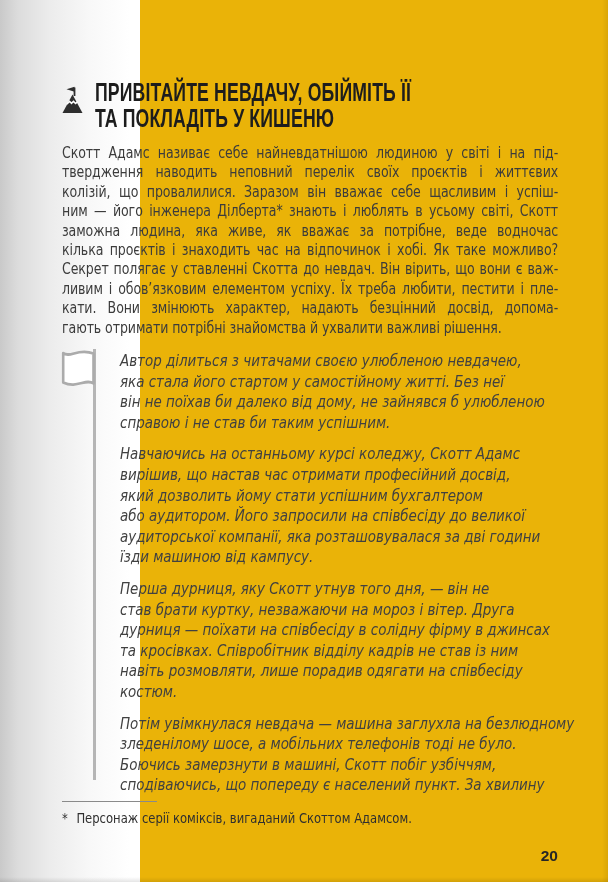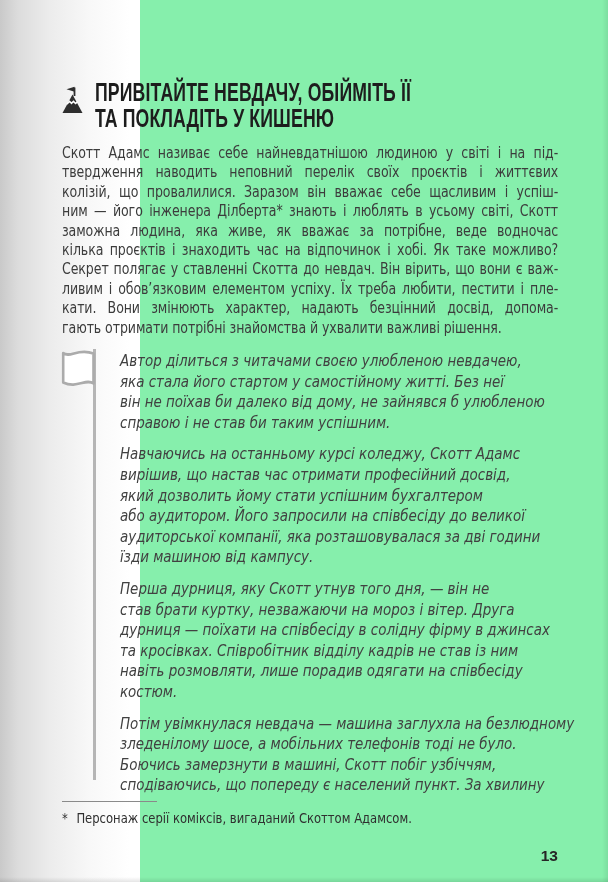--- a/index.html
+++ b/index.html
@@ -1,17 +1,17 @@
 <!DOCTYPE html>
 <html><head>
 <meta charset="utf-8">
 <style>
   html,body { margin:0; padding:0; background:#ffffff; }
   .page {
-    position:relative; width:608px; height:882px; background:#86efac;
+    position:relative; width:608px; height:882px; background:#eab308;
     overflow:hidden; font-family:"DejaVu Sans", sans-serif;
   }
   
   .spine-shadow {
     position:absolute; left:0; top:0; width:140px; height:100%;
     background:linear-gradient(90deg,#c9c9c9 0px,#dcdcdc 18px,#ececec 50px,#f8f8f8 90px,#ffffff 130px);
     pointer-events:none;
   }
   .edge-right {
     position:absolute; right:0; top:0; width:6px; height:100%;
@@ -140,18 +140,18 @@
           <div class="qline">Боючись замерзнути в машині, Скотт побіг узбіччям,</div>
           <div class="qline">сподіваючись, що попереду є населений пункт. За хвилину</div>
         </div>
     </div>
 
     <div class="footnote-rule"></div>
     <div class="footnote">
       <span class="footnote-marker">*</span><span>Персонаж серії коміксів, вигаданий Скоттом Адамсом.</span>
     </div>
 
-    <div class="pagenum">13</div>
+    <div class="pagenum">20</div>
   </div>
 
   <div class="edge-right"></div>
   <div class="edge-bottom"></div>
 </div>
 
 </body></html>

